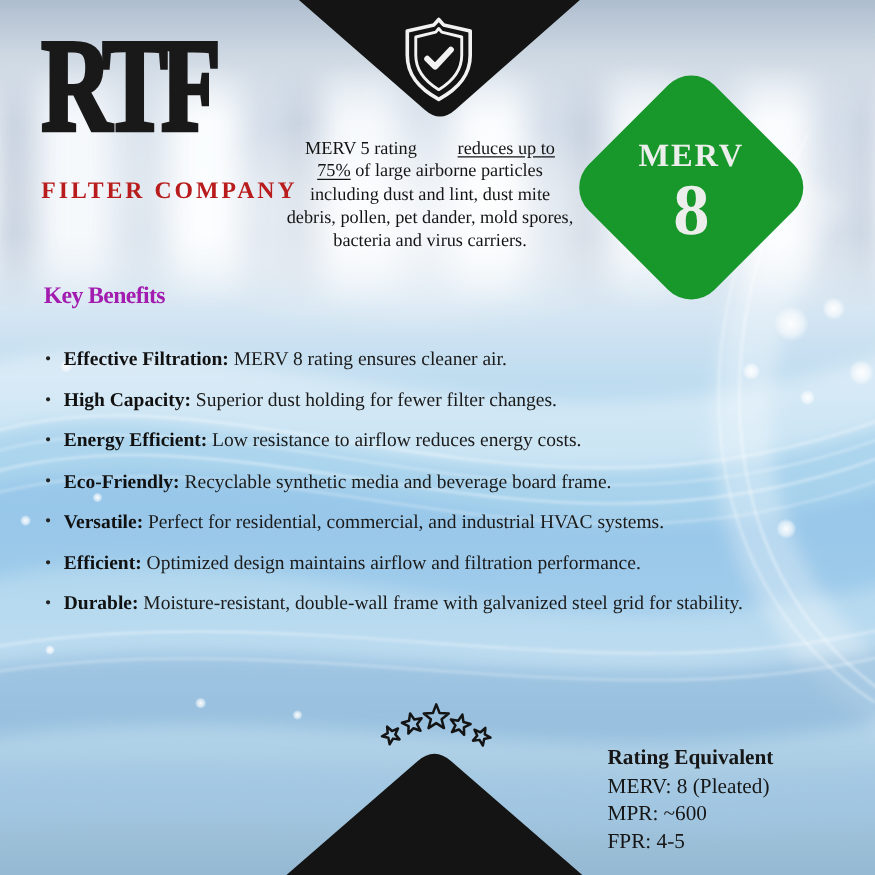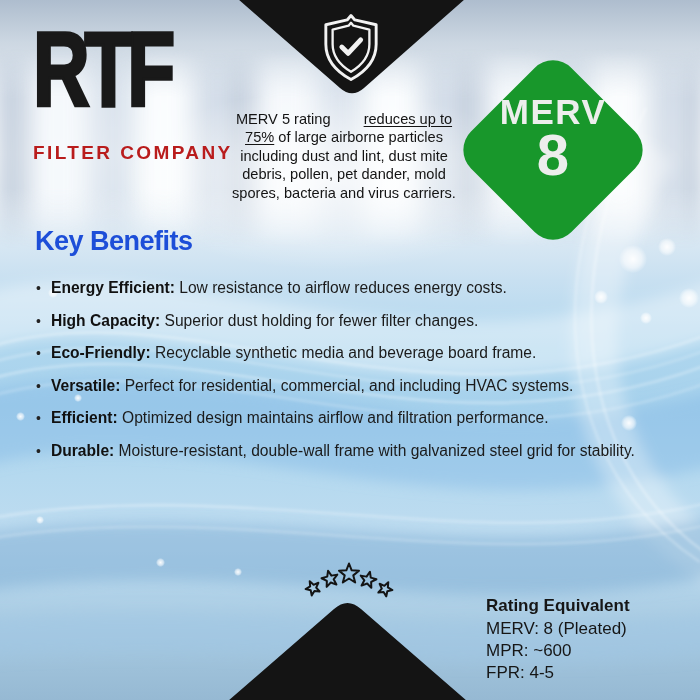--- a/index.html
+++ b/index.html
@@ -1,18 +1,18 @@
 <!DOCTYPE html>
 <html style="--accent-green: #18972b; --shape-black: #141414;"><head>
 <meta charset="utf-8">
 <style>
   html,body{margin:0;padding:0;background:#ffffff;}
   #canvas{
     position:relative;width:700px;height:700px;overflow:hidden;
-    font-family:Liberation Sans, sans-serif;color:#161616;
+    font-family:Liberation Serif, serif;color:#161616;
   }
   
   .bg-base{position:absolute;inset:0;
     background:linear-gradient(180deg,
       #aebdce 0%,#ccd7e2 6%,#e7edf4 14%,#f0f4f8 22%,#e6eef5 30%,
       #c8e0f1 40%,#aed6ee 50%,#a6d1ec 58%,#b5d9ef 68%,#bedcf0 76%,
       #b2d3e9 84%,#a3c6de 92%,#96b9d3 100%);}
   .bg-stripes{position:absolute;left:0;right:0;top:48px;height:200px;
     background:repeating-linear-gradient(90deg,
       rgba(176,190,208,.55) 0 16px, rgba(246,249,252,.95) 44px 74px,
@@ -38,25 +38,25 @@
   .shield{position:absolute;left:321px;top:13px;}
   
   .intro{position:absolute;left:229px;top:110px;width:230px;text-align:center;
     font-size:14.6px;line-height:18.4px;color:#141414;}
   .intro .u{text-decoration:underline;text-underline-offset:2px;margin-left:29px;}
   
   .diamond{position:absolute;left:482px;top:79px;width:142px;height:142px;
     background:var(--accent-green,#18972b);border-radius:26px;transform:rotate(45deg);}
   .diamond-text{position:absolute;left:483px;top:97px;width:140px;text-align:center;
     color:#eceeec;font-weight:bold;}
-  .diamond-merv{font-size:35px;letter-spacing:1.5px;line-height:30px;}
+  .diamond-merv{font-size:26px;letter-spacing:1.5px;line-height:30px;margin-top:13px;}
   .diamond-num{font-size:58px;line-height:56px;}
   
-  .kb-title{position:absolute;left:35px;top:226px;font-size:27px;font-weight:bold;
-    letter-spacing:-.5px;color:#1d4ed8;}
+  .kb-title{position:absolute;left:35px;top:226px;font-size:19px;font-weight:bold;
+    letter-spacing:-.5px;color:#a21caf;}
   .kb-list{position:absolute;left:35px;top:272px;width:601px;
     font-size:15.6px;line-height:32.5px;color:#1b1b1b;}
   .kb-item{position:relative;padding-left:16px;}
   .kb-item::before{content:"•";position:absolute;left:1px;top:0;font-size:14px;color:#222;}
   .kb-item b{font-weight:bold;color:#111;}
   
   .stars{position:absolute;left:301px;top:562px;}
   
   .rating{position:absolute;left:486px;top:594px;color:#161616;}
   .rating-title{font-size:17px;font-weight:bold;line-height:24px;}
@@ -131,24 +131,25 @@
   <div class="intro"><span>MERV 5 rating </span><span class="u">reduces up to 75%</span><span> of large airborne particles including dust and lint, dust mite debris, pollen, pet dander, mold spores, bacteria and virus carriers.</span></div>
 
   <div class="diamond"></div>
   <div class="diamond-text">
     <div class="diamond-merv">MERV</div>
     <div class="diamond-num">8</div>
   </div>
 
   <div class="kb-title">Key Benefits</div>
   <div class="kb-list">
+    <div class="kb-item"><b>Effective Filtration:</b><span> MERV 8 rating ensures cleaner air.</span></div>
+    <div class="kb-item"><b>High Capacity:</b><span> Superior dust holding for fewer filter changes.</span></div>
     <div class="kb-item"><b>Energy Efficient:</b><span> Low resistance to airflow reduces energy costs.</span></div>
-    <div class="kb-item"><b>High Capacity:</b><span> Superior dust holding for fewer filter changes.</span></div>
     <div class="kb-item"><b>Eco-Friendly:</b><span> Recyclable synthetic media and beverage board frame.</span></div>
-    <div class="kb-item"><b>Versatile:</b><span> Perfect for residential, commercial, and including HVAC systems.</span></div>
+    <div class="kb-item"><b>Versatile:</b><span> Perfect for residential, commercial, and industrial HVAC systems.</span></div>
     <div class="kb-item"><b>Efficient:</b><span> Optimized design maintains airflow and filtration performance.</span></div>
     <div class="kb-item"><b>Durable:</b><span> Moisture-resistant, double-wall frame with galvanized steel grid for stability.</span></div>
   </div>
 
   <svg class="stars" width="96" height="40" viewBox="0 0 96 40">
     <g fill="none" stroke="#141414" stroke-width="2" stroke-linejoin="round">
       <path vector-effect="non-scaling-stroke" transform="translate(12,26) rotate(-26) scale(0.75)" d="M0,-10 L2.53,-3.48 L9.51,-3.09 L4.09,1.33 L5.88,8.09 L0,4.3 L-5.88,8.09 L-4.09,1.33 L-9.51,-3.09 L-2.53,-3.48 Z"></path>
       <path vector-effect="non-scaling-stroke" transform="translate(29,17) rotate(-13) scale(0.85)" d="M0,-10 L2.53,-3.48 L9.51,-3.09 L4.09,1.33 L5.88,8.09 L0,4.3 L-5.88,8.09 L-4.09,1.33 L-9.51,-3.09 L-2.53,-3.48 Z"></path>
       <path vector-effect="non-scaling-stroke" transform="translate(48,12) scale(1.05)" d="M0,-10 L2.53,-3.48 L9.51,-3.09 L4.09,1.33 L5.88,8.09 L0,4.3 L-5.88,8.09 L-4.09,1.33 L-9.51,-3.09 L-2.53,-3.48 Z"></path>
       <path vector-effect="non-scaling-stroke" transform="translate(67,18) rotate(13) scale(0.85)" d="M0,-10 L2.53,-3.48 L9.51,-3.09 L4.09,1.33 L5.88,8.09 L0,4.3 L-5.88,8.09 L-4.09,1.33 L-9.51,-3.09 L-2.53,-3.48 Z"></path>

